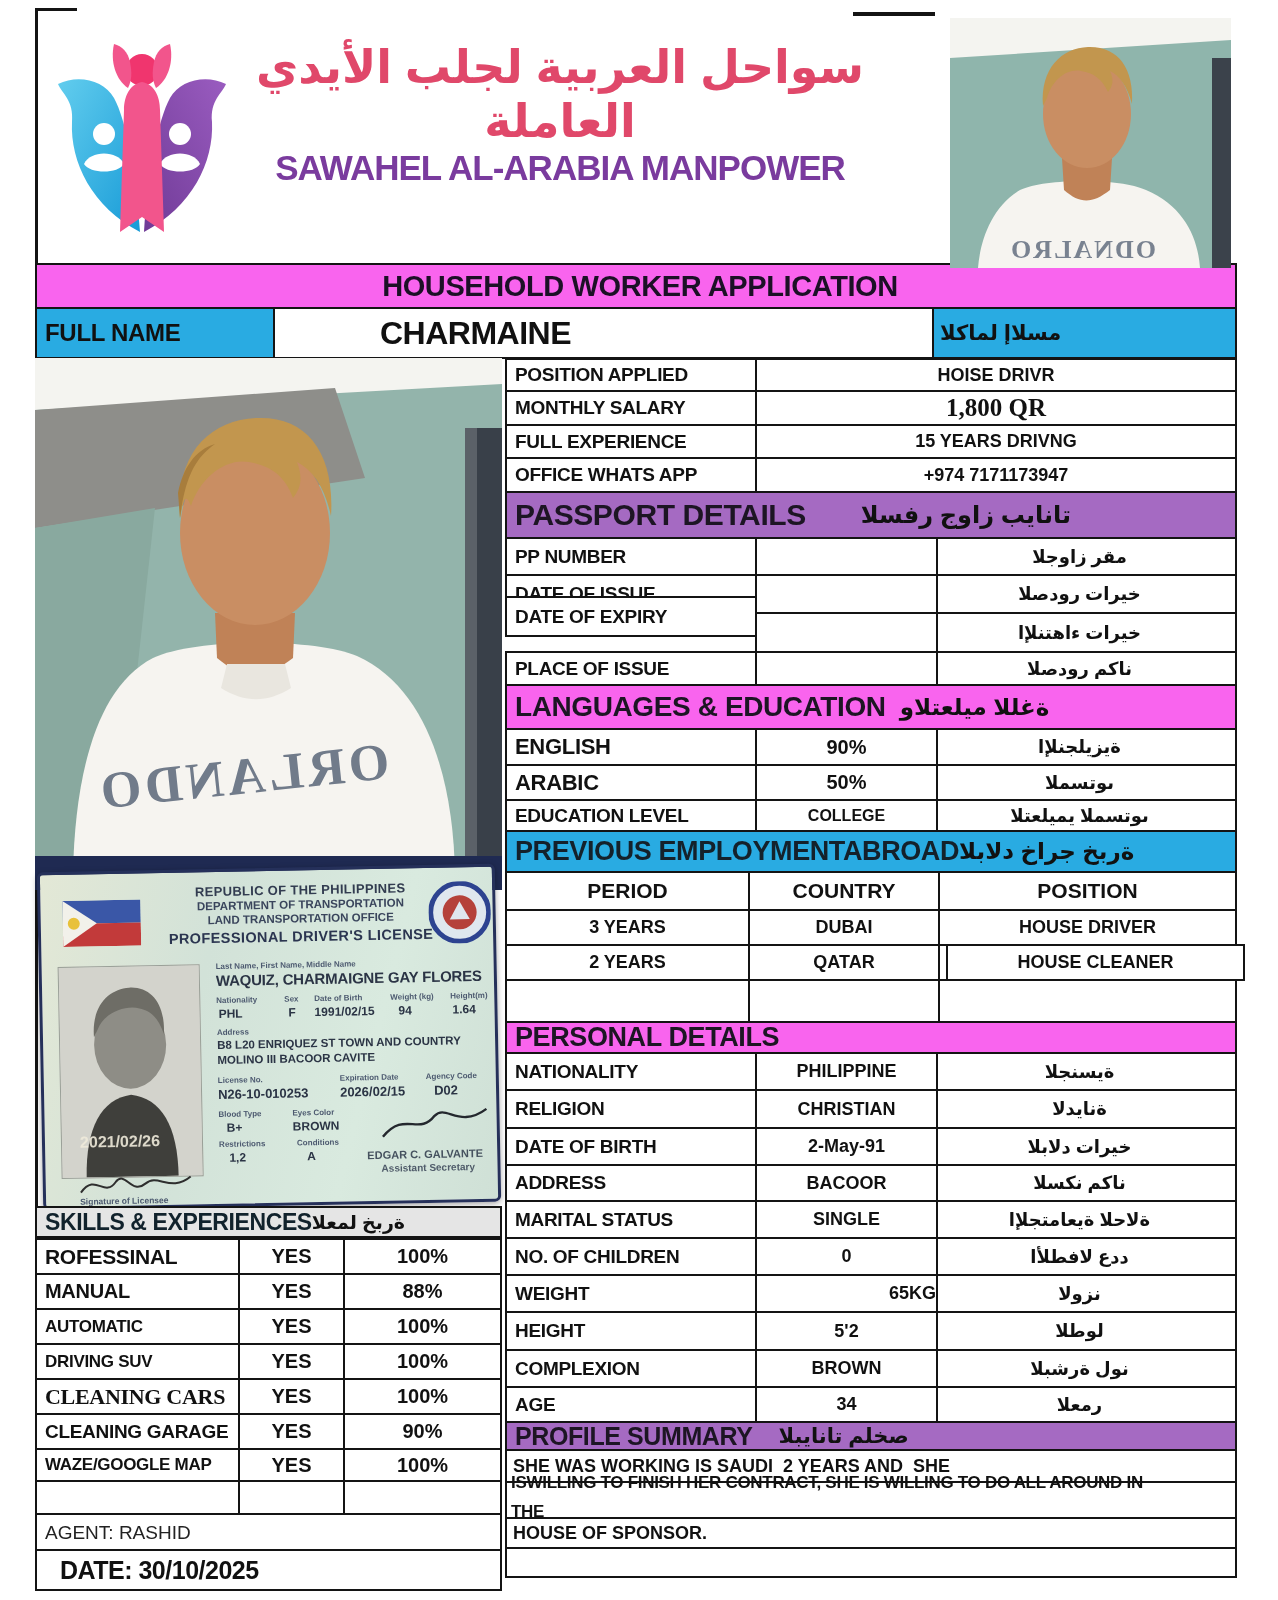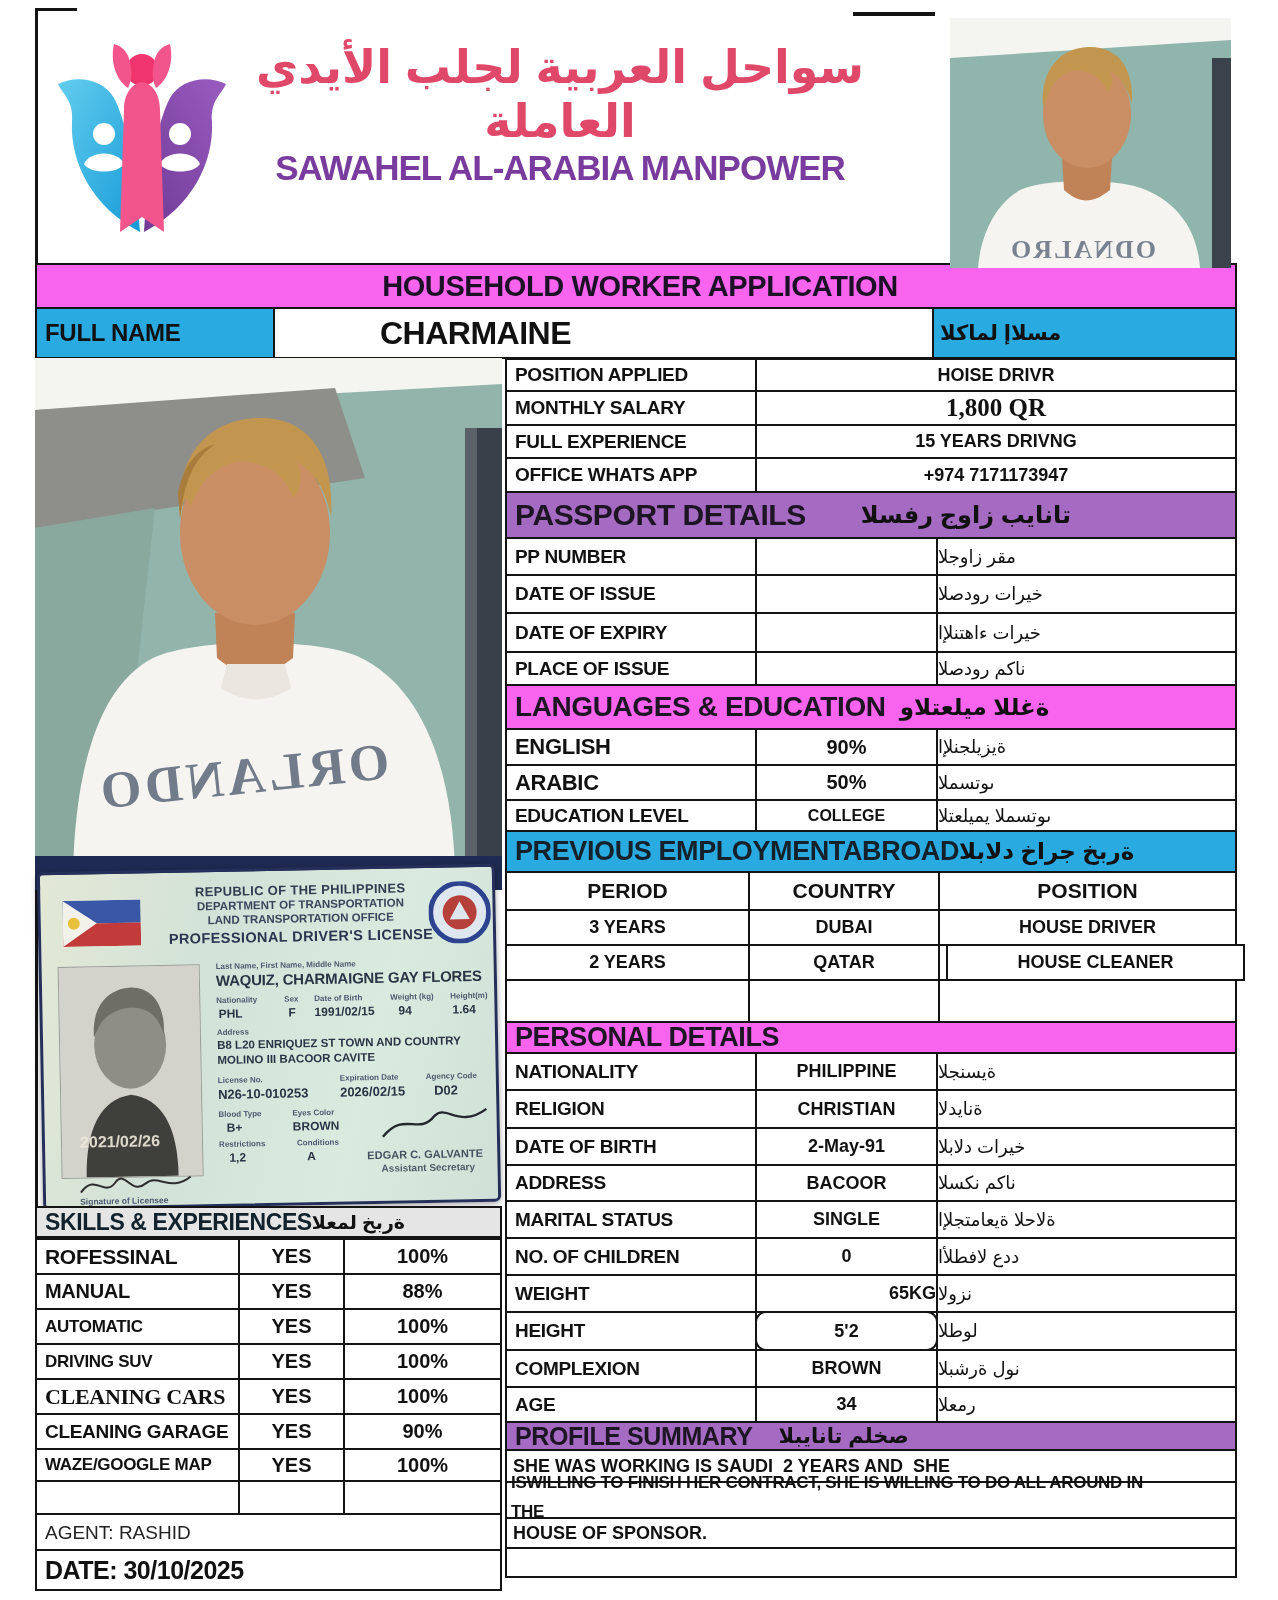--- a/index.html
+++ b/index.html
@@ -3,21 +3,21 @@
 <meta charset="utf-8">
 <style>
   html,body{margin:0;padding:0;background:#ffffff;}
   #page{position:relative;width:1278px;height:1600px;background:#fff;overflow:hidden;
         font-family:"Liberation Sans","DejaVu Sans",sans-serif;color:#111;}
   .abs{position:absolute;box-sizing:border-box;}
   .cell{position:absolute;box-sizing:border-box;border:2px solid #141414;background:#fff;
         display:flex;align-items:center;overflow:visible;}
   .lbl{padding-left:8px;font-weight:700;font-size:19px;letter-spacing:-0.3px;}
   .ctr{justify-content:center;font-weight:700;font-size:18px;}
-  .arr{direction:rtl;justify-content:flex-end;padding-right:14px;font-weight:400;font-size:18px;}
+  .arr{direction:rtl;justify-content:center;padding-right:14px;font-weight:700;font-size:18px;}
   .ban{position:absolute;box-sizing:border-box;border:2px solid #141414;display:flex;
        align-items:center;padding-left:8px;font-weight:700;letter-spacing:-0.4px;}
   .ban .ar{direction:rtl;font-size:21px;}
   .serif{font-family:"Liberation Serif","DejaVu Serif",serif;}
   .lz-lab{position:absolute;font-size:8px;color:#4d5a70;font-weight:600;letter-spacing:0;}
   .lz-val{position:absolute;font-size:12px;color:#2b3445;font-weight:700;}
   .frag{position:absolute;background:#141414;}
 </style>
 </head>
 <body>
@@ -160,21 +160,21 @@
     </div>
 
   <div class="cell" style="left:505px;top:574px;width:252px;height:40px;">
     <span class="lbl">DATE OF ISSUE</span>
     </div>
   <div class="cell" style="left:755px;top:574px;width:183px;height:40px;"></div>
   <div class="cell arr" style="left:936px;top:574px;width:301px;height:40px;">
     <span>خيرات رودصلا</span>
     </div>
 
-  <div class="cell" style="left:505px;top:612px;width:252px;height:41px;">
+  <div class="cell" style="left:505px;top:596px;width:252px;height:41px;">
     <span class="lbl">DATE OF EXPIRY</span>
     </div>
   <div class="cell" style="left:755px;top:612px;width:183px;height:41px;"></div>
   <div class="cell arr" style="left:936px;top:612px;width:301px;height:41px;">
     <span>خيرات ءاهتنلإا</span>
     </div>
 
   <div class="cell" style="left:505px;top:651px;width:252px;height:35px;">
     <span class="lbl">PLACE OF ISSUE</span>
     </div>
@@ -327,21 +327,21 @@
   <div class="cell ctr" style="left:755px;top:1274px;width:183px;height:39px;justify-content:flex-end;">
     <span>65KG</span>
     </div>
   <div class="cell arr" style="left:936px;top:1274px;width:301px;height:39px;">
     <span>نزولا</span>
     </div>
 
   <div class="cell" style="left:505px;top:1311px;width:252px;height:40px;">
     <span class="lbl">HEIGHT</span>
     </div>
-  <div class="cell ctr" style="left:755px;top:1311px;width:183px;height:40px;border-radius:11px;">
+  <div class="cell ctr" style="left:755px;top:1311px;width:183px;height:40px;">
     <span>5'2</span>
     </div>
   <div class="cell arr" style="left:936px;top:1311px;width:301px;height:40px;">
     <span>لوطلا</span>
     </div>
 
   <div class="cell" style="left:505px;top:1349px;width:252px;height:39px;">
     <span class="lbl">COMPLEXION</span>
     </div>
   <div class="cell ctr" style="left:755px;top:1349px;width:183px;height:39px;">
@@ -538,16 +538,16 @@
     </div>
 
   <div class="cell" style="left:35px;top:1480px;width:205px;height:35px;"></div>
   <div class="cell" style="left:238px;top:1480px;width:107px;height:35px;"></div>
   <div class="cell" style="left:343px;top:1480px;width:159px;height:35px;"></div>
 
   <div class="cell" style="left:35px;top:1513px;width:467px;height:37px;border-bottom:none;">
     <span style="padding-left:8px;font-size:19px;font-weight:400;color:#222;">AGENT: RASHID</span>
     </div>
   <div class="cell" style="left:35px;top:1549px;width:467px;height:42px;">
-    <span style="padding-left:8px;font-size:25px;font-weight:700;letter-spacing:-0.5px;">DATE: 30/10/2025</span>
+    <span style="padding-left:23px;font-size:25px;font-weight:700;letter-spacing:-0.5px;">DATE: 30/10/2025</span>
     </div>
 
 </div>
 
 </body></html>

